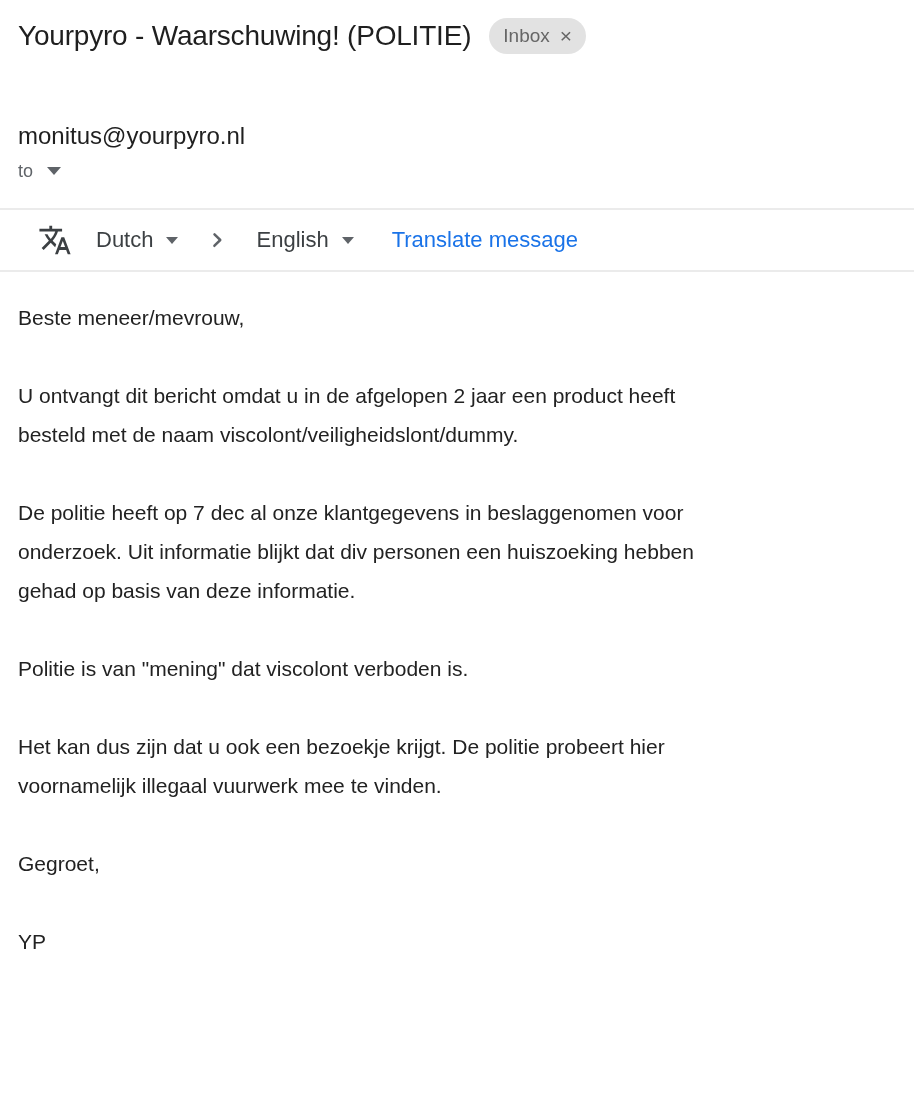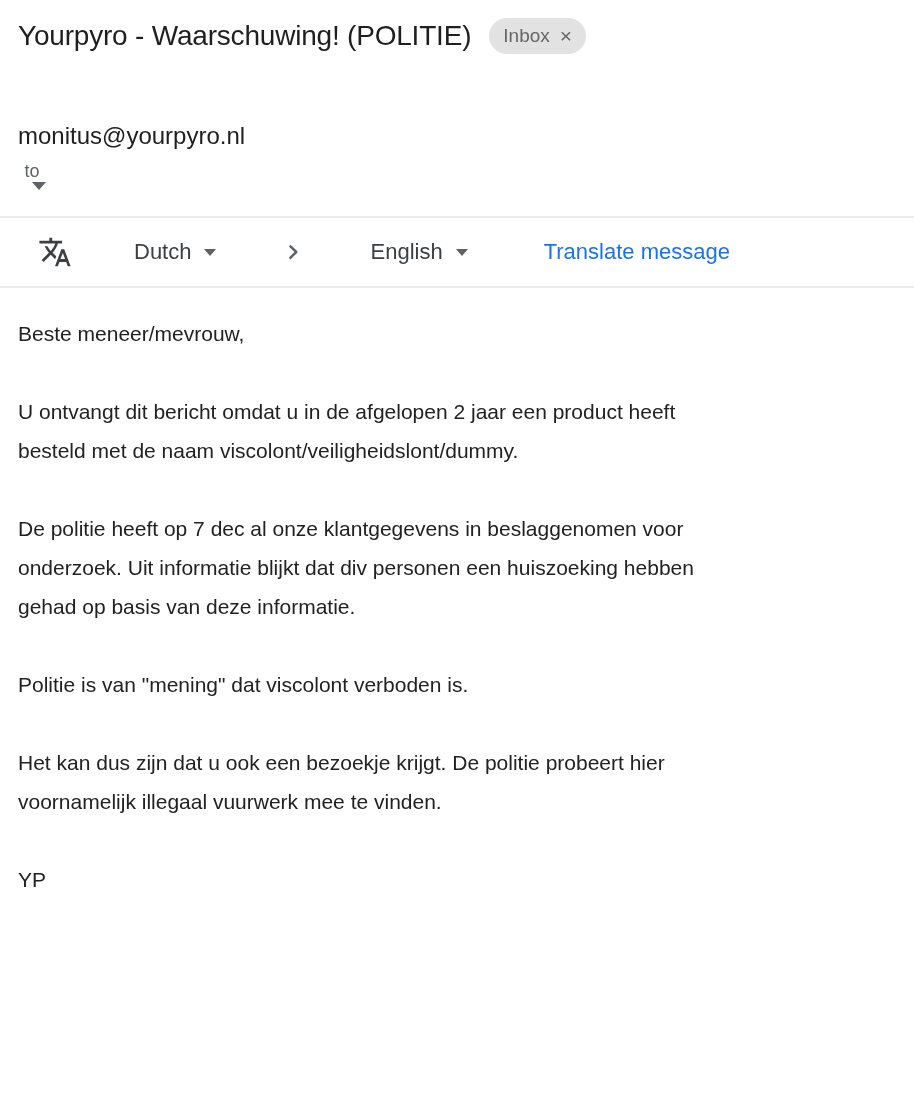--- a/index.html
+++ b/index.html
@@ -60,41 +60,39 @@
     cursor: pointer;
   }
   .to-row {
     display: inline-flex;
     align-items: center;
     margin-top: 10px;
     color: #5f6368;
     font-size: 18px;
     line-height: 22px;
     cursor: pointer;
-    flex-direction: column;
   }
   .caret-down {
     width: 0; height: 0;
     border-left: 7px solid transparent;
     border-right: 7px solid transparent;
     border-top: 8px solid #5f6368;
     margin-left: 14px;
     display: inline-block;
   }
 
   
   .translate-bar {
     margin-top: 26px;
-    height: 72px;
+    height: 64px;
     border-top: 2px solid #ebebeb;
     border-bottom: 2px solid #ebebeb;
     display: flex;
     align-items: center;
     padding: 0 18px 0 38px;
-    gap: 38px;
   }
   .translate-icon { width: 34px; height: 34px; flex: 0 0 auto; }
   .lang-select {
     display: inline-flex;
     align-items: center;
     background: none;
     border: none;
     padding: 0;
     font-family: "Liberation Sans", sans-serif;
     font-size: 22px;
@@ -171,16 +169,17 @@
   <div class="email-body">
       <p>Beste meneer/mevrouw,</p>
       <p>U ontvangt dit bericht omdat u in de afgelopen 2 jaar een product heeft
 besteld met de naam viscolont/veiligheidslont/dummy.</p>
       <p>De politie heeft op 7 dec al onze klantgegevens in beslaggenomen voor
 onderzoek. Uit informatie blijkt dat div personen een huiszoeking hebben
 gehad op basis van deze informatie.</p>
       <p>Politie is van "mening" dat viscolont verboden is.</p>
       <p>Het kan dus zijn dat u ook een bezoekje krijgt. De politie probeert hier
 voornamelijk illegaal vuurwerk mee te vinden.</p>
+      <p>Gegroet,</p>
       <p>YP</p>
     </div>
 
 </div>
 
 </body></html>

